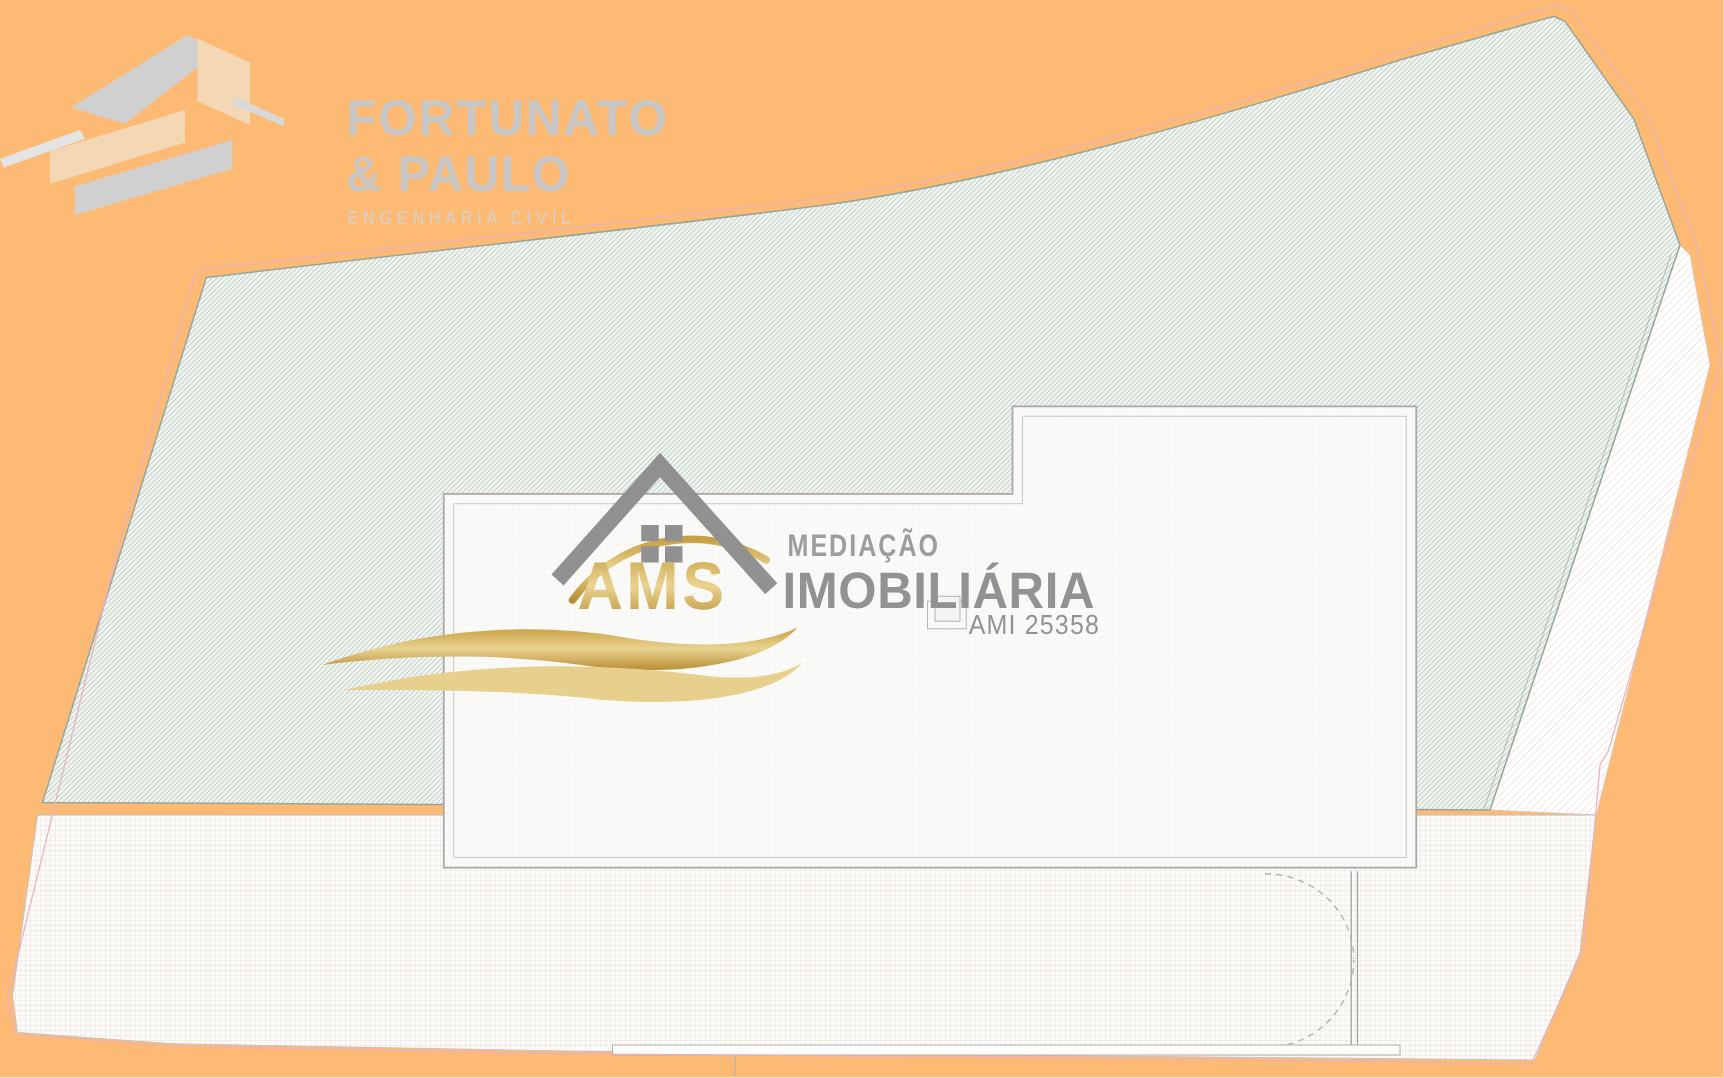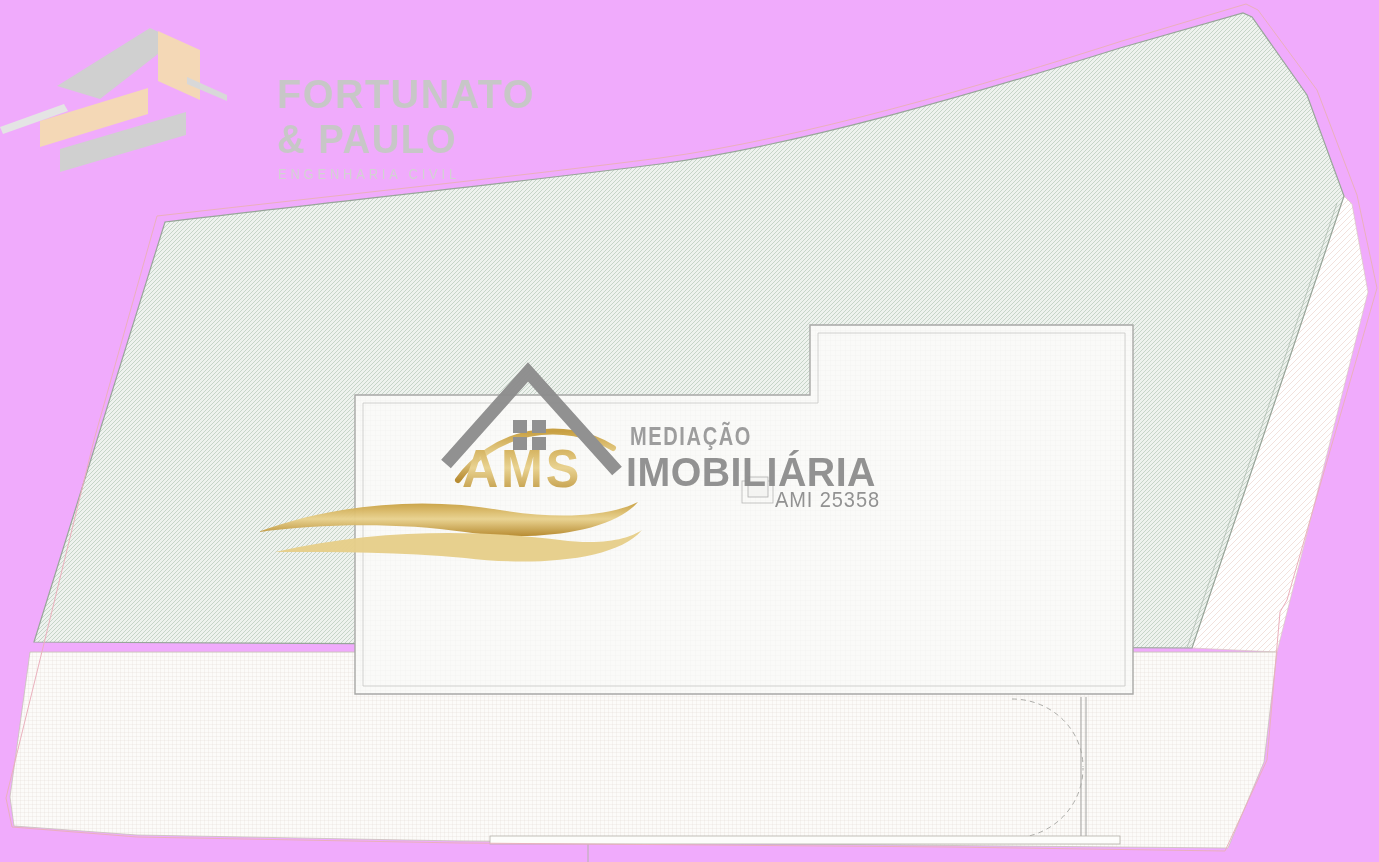--- a/index.html
+++ b/index.html
@@ -1,17 +1,17 @@
 <!DOCTYPE html>
 <html><head>
 <meta charset="utf-8">
 <style>
   html,body{margin:0;padding:0;background:#ffffff;}
   .canvas{
-    position:relative;width:1379px;height:862px;background:#f0abfc;
+    position:relative;width:1379px;height:862px;background:#fdba74;
     overflow:hidden;font-family:"Liberation Sans",sans-serif;
   }
   .layer{position:absolute;left:0;top:0;}
   svg text{font-family:"Liberation Sans",sans-serif;}
   .fp-logo{position:absolute;left:0;top:0;}
   .ams-logo{position:absolute;left:180px;top:320px;opacity:0.96;}
 </style>
 </head>
 <body>
 

